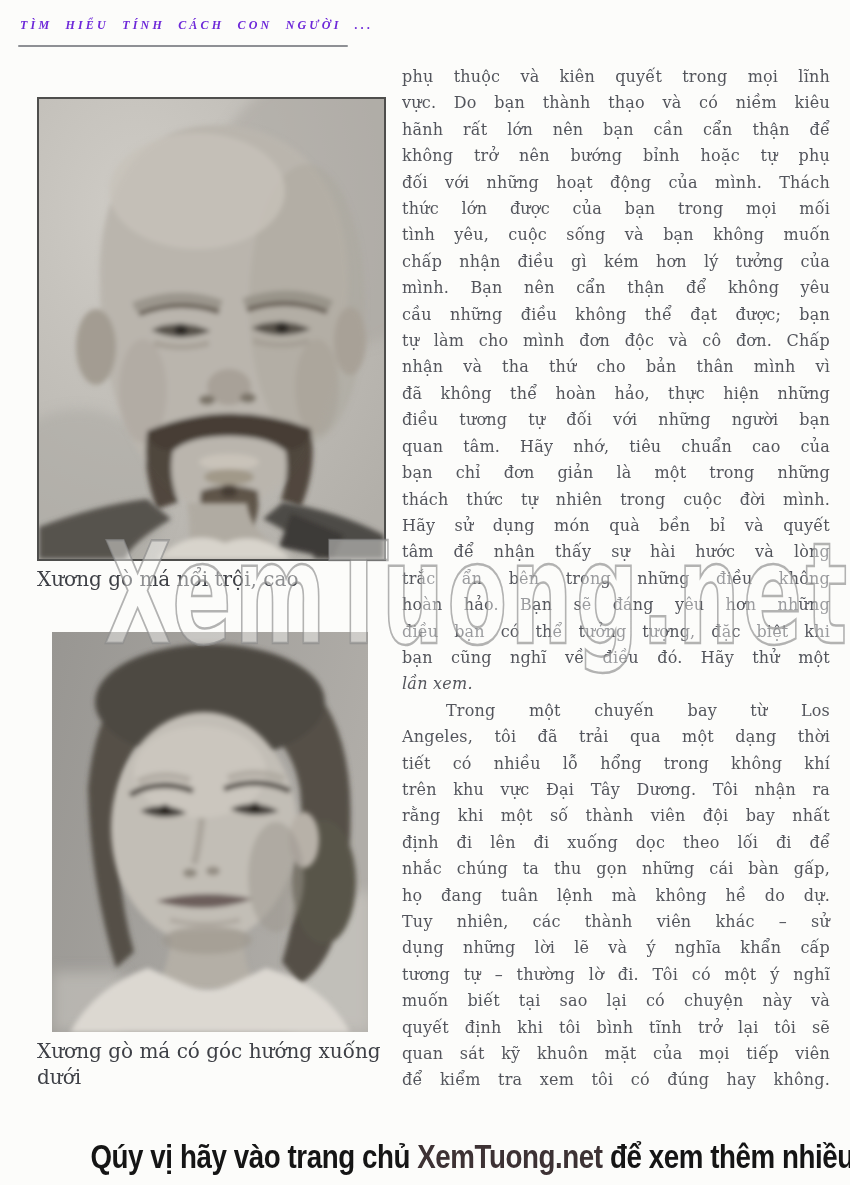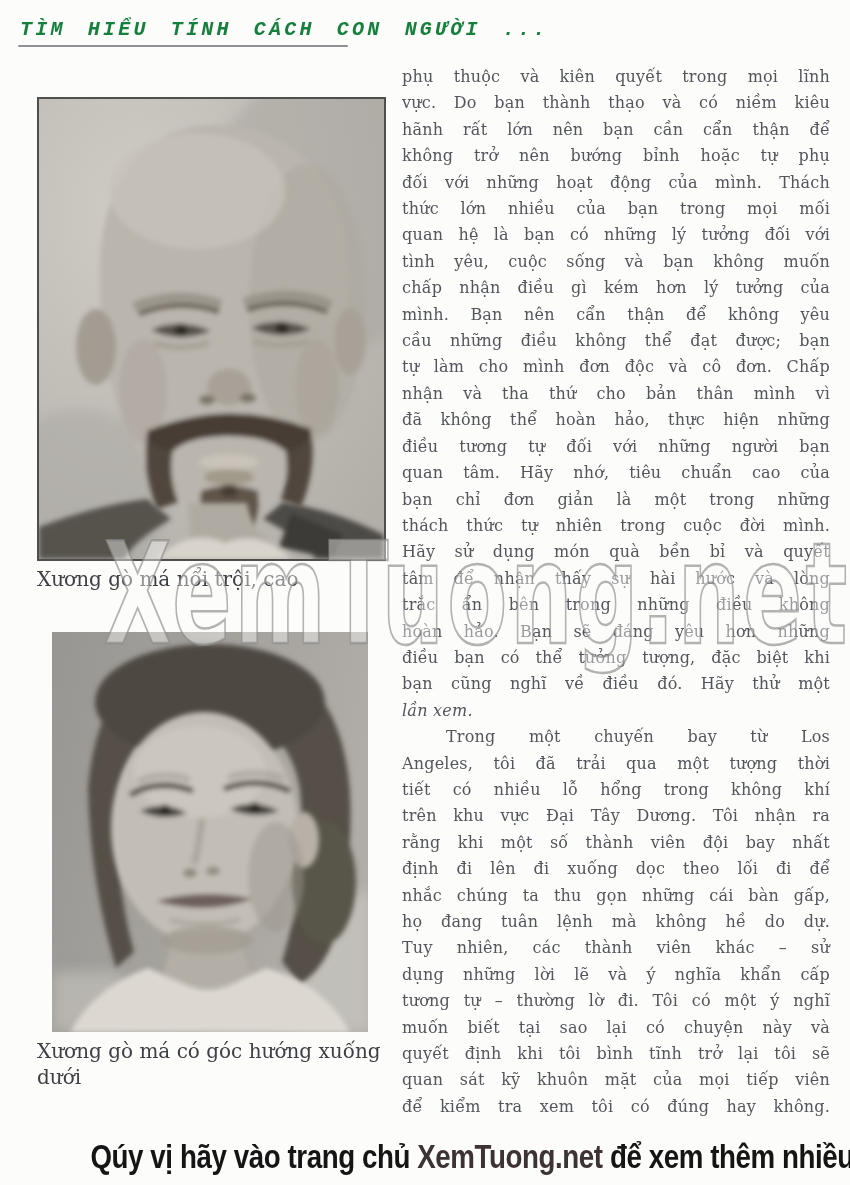--- a/index.html
+++ b/index.html
@@ -3,22 +3,22 @@
 <meta charset="utf-8">
 <style>
   html,body{margin:0;padding:0;}
   body{
     width:850px;height:1185px;position:relative;overflow:hidden;
     background:#fcfcfa;font-family:"DejaVu Serif",serif;
   }
   
   .runhead{
     position:absolute;left:20px;top:18px;
-    font-family:Liberation Mono, monospace;font-style:italic;font-weight:600;
-    font-size:20px;letter-spacing:3.2px;word-spacing:7px;color:#15803d;
+    font-family:Liberation Serif, serif;font-style:italic;font-weight:600;
+    font-size:12px;letter-spacing:3.2px;word-spacing:7px;color:#6d28d9;
     white-space:nowrap;
   }
   .runhead-rule{
     position:absolute;left:18px;top:45px;width:330px;height:2px;
     background:#8e9094;border-radius:1px;
   }
   
   .photo{position:absolute;overflow:hidden;background:#bdbab4;}
   .photo1{left:37px;top:97px;width:345px;height:460px;border:2px solid #4e4e4c;}
   .photo2{left:52px;top:632px;width:316px;height:400px;}
@@ -184,42 +184,41 @@
   <div>Xương gò má có góc hướng xuống</div>
   <div>dưới</div>
 </div>
 
 <div class="bodycol">
     <div class="tline">phụ thuộc và kiên quyết trong mọi lĩnh</div>
     <div class="tline">vực. Do bạn thành thạo và có niềm kiêu</div>
     <div class="tline">hãnh rất lớn nên bạn cần cẩn thận để</div>
     <div class="tline">không trở nên bướng bỉnh hoặc tự phụ</div>
     <div class="tline">đối với những hoạt động của mình. Thách</div>
-    <div class="tline">thức lớn nhiều của bạn trong mọi mối</div>
-    <div class="tline">quan hệ là bạn có những lý tưởng đối với</div>
+    <div class="tline">thức lớn được của bạn trong mọi mối</div>
     <div class="tline">tình yêu, cuộc sống và bạn không muốn</div>
     <div class="tline">chấp nhận điều gì kém hơn lý tưởng của</div>
     <div class="tline">mình. Bạn nên cẩn thận để không yêu</div>
     <div class="tline">cầu những điều không thể đạt được; bạn</div>
     <div class="tline">tự làm cho mình đơn độc và cô đơn. Chấp</div>
     <div class="tline">nhận và tha thứ cho bản thân mình vì</div>
     <div class="tline">đã không thể hoàn hảo, thực hiện những</div>
     <div class="tline">điều tương tự đối với những người bạn</div>
     <div class="tline">quan tâm. Hãy nhớ, tiêu chuẩn cao của</div>
     <div class="tline">bạn chỉ đơn giản là một trong những</div>
     <div class="tline">thách thức tự nhiên trong cuộc đời mình.</div>
     <div class="tline">Hãy sử dụng món quà bền bỉ và quyết</div>
     <div class="tline">tâm để nhận thấy sự hài hước và lòng</div>
     <div class="tline">trắc ẩn bên trong những điều không</div>
     <div class="tline">hoàn hảo. Bạn sẽ đáng yêu hơn những</div>
     <div class="tline">điều bạn có thể tưởng tượng, đặc biệt khi</div>
     <div class="tline">bạn cũng nghĩ về điều đó. Hãy thử một</div>
     <div class="tline endline">lần xem.</div>
     <div class="tline indent parastart">Trong một chuyến bay từ Los</div>
-    <div class="tline">Angeles, tôi đã trải qua một tượng thời</div>
+    <div class="tline">Angeles, tôi đã trải qua một dạng thời</div>
     <div class="tline">tiết có nhiều lỗ hổng trong không khí</div>
     <div class="tline">trên khu vực Đại Tây Dương. Tôi nhận ra</div>
     <div class="tline">rằng khi một số thành viên đội bay nhất</div>
     <div class="tline">định đi lên đi xuống dọc theo lối đi để</div>
     <div class="tline">nhắc chúng ta thu gọn những cái bàn gấp,</div>
     <div class="tline">họ đang tuân lệnh mà không hề do dự.</div>
     <div class="tline">Tuy nhiên, các thành viên khác – sử</div>
     <div class="tline">dụng những lời lẽ và ý nghĩa khẩn cấp</div>
     <div class="tline">tương tự – thường lờ đi. Tôi có một ý nghĩ</div>
     <div class="tline">muốn biết tại sao lại có chuyện này và</div>

